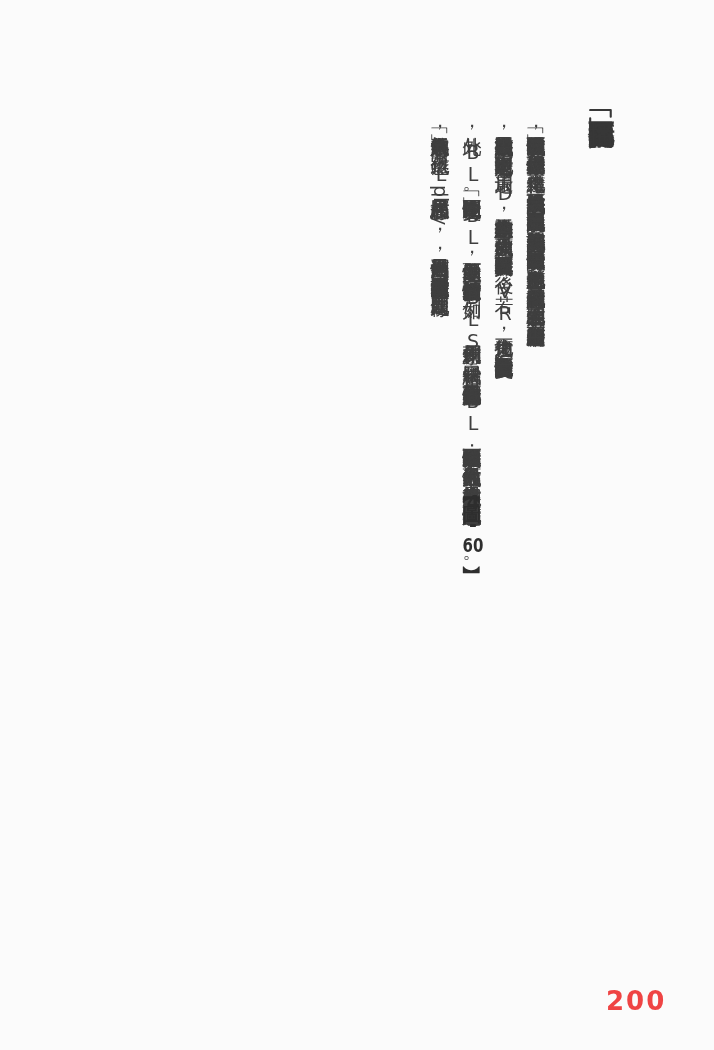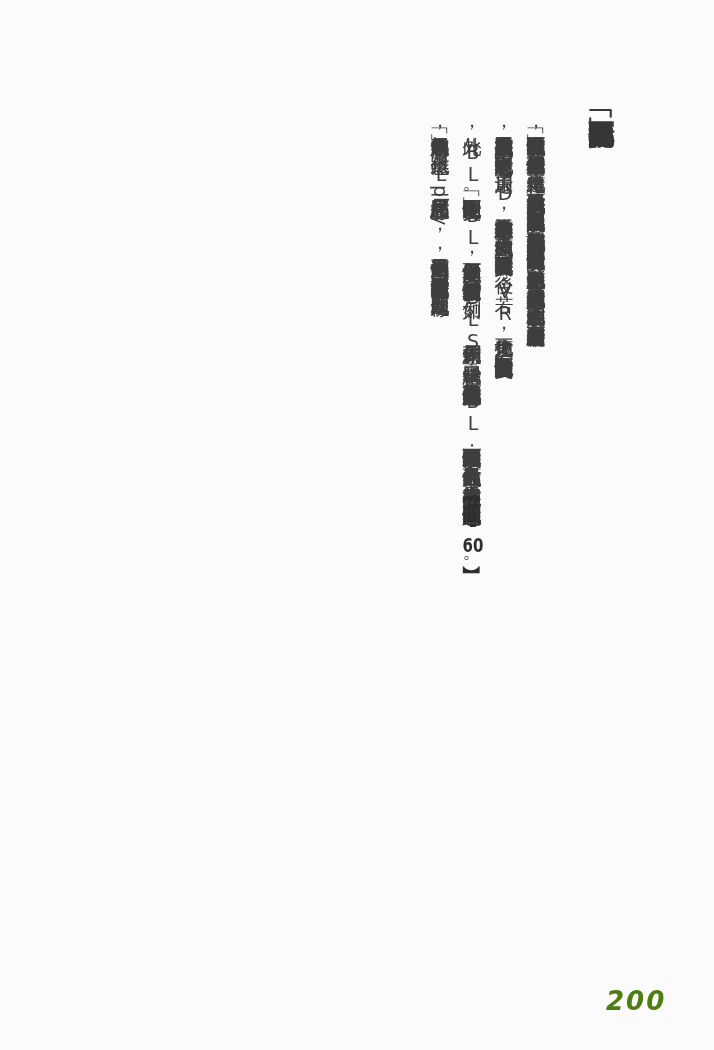--- a/index.html
+++ b/index.html
@@ -54,22 +54,21 @@
   .article-body .tcy {
     text-combine-upright: all;
   }
   .page-number {
     position: absolute;
     top: 986px;
     left: 606px;
     font-size: 26px;
     font-weight: 600;
     letter-spacing: 2px;
-    color: #4d7c0f;
-    font-style: italic;
+    color: #ef4444;
   }
 </style>
 </head>
 <body>
 
 <div class="page">
   <h1 class="chapter-title">「斷面圖」的進化與傳播</h1>
 
   <div class="article-body">
       <p><span>「性交斷面圖」雖然是很久以前就存在的表現，但直到千禧年後才出現爆發性的增長，進化得更精緻，最後成為成人漫畫演出不可或缺的表現手法。可以說今日的「斷面圖」已不再是單純的解說用圖，成功變為作者和讀者都共同認知的「記號」。如果讀者在看見非「性交斷面圖」式的「斷面圖」時，也會自然地產生「有點色」的想法，就代表這個記號已確實植入了人們的意識。牢牢固著在人們心中的表現，將會跨越類別的藩籬繼續發展下去。</span></p>

